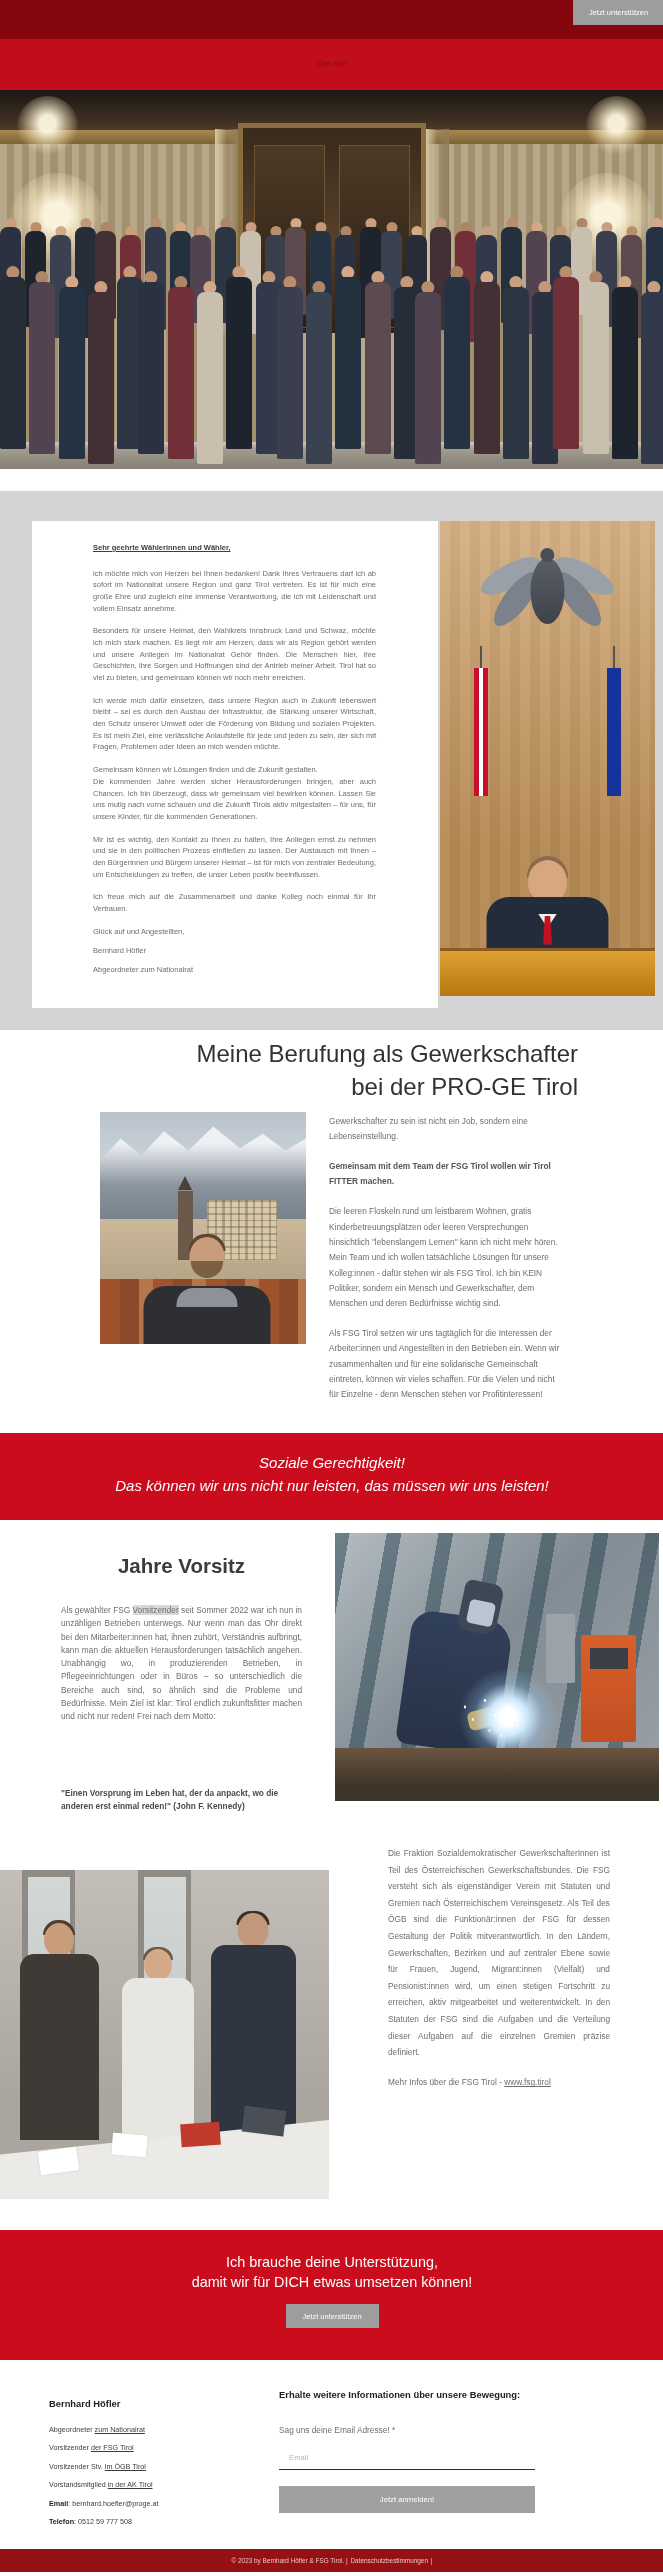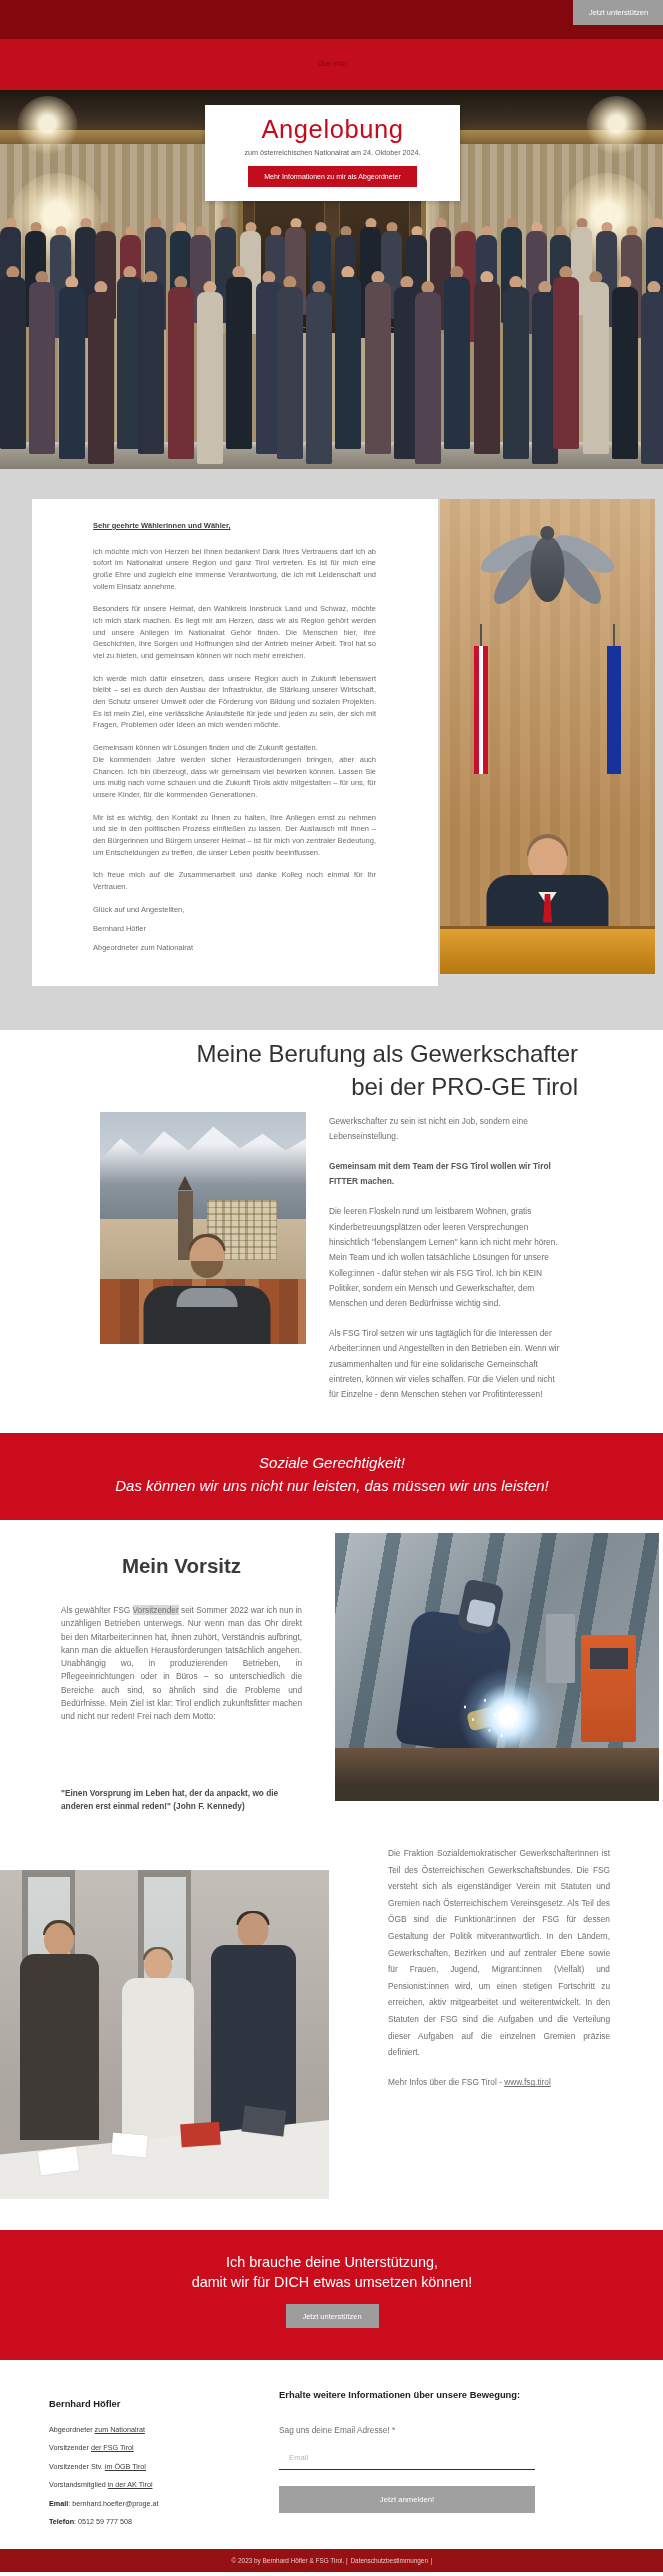--- a/index.html
+++ b/index.html
@@ -49,21 +49,21 @@
   .person .body{position:absolute;left:0;right:0;bottom:0;border-radius:7.7px 7.7px 1.7px 1.7px;}
 
   .hero-card{position:absolute;left:205px;top:15px;width:255px;height:96px;background:#fff;
     box-shadow:0 1.1px 5.5px rgba(0,0,0,.25);text-align:center;}
   .hero-title{margin-top:10px;font-size:25.5px;font-weight:400;color:#c50a1a;letter-spacing:0.6px;}
   .hero-sub{margin-top:4.4px;font-size:7.2px;color:#5c5c5c;}
   .hero-cta{display:block;margin:8.9px auto 0;width:169px;height:21px;background:var(--primary-red);
     color:#fff;font-size:7px;border:none;cursor:pointer;font-family:inherit;}
 
   
-  .gray-section{position:absolute;top:469px;left:0;width:664px;height:561px;background:var(--section-gray);}
+  .gray-section{position:absolute;top:491px;left:0;width:664px;height:561px;background:var(--section-gray);}
   .letter-card{position:absolute;left:32px;top:30px;width:406px;min-height:487px;background:#fff;
     padding:22px 62px 16.6px 61px;}
   .letter-card .salutation{font-size:7.5px;color:#3d3d3d;font-weight:bold;text-decoration:underline;margin-bottom:15.5px;}
   .letter-card p{font-size:7.5px;line-height:1.56;color:#6e6e6e;text-align:justify;margin-bottom:11px;}
   .letter-card p.nogap{margin-bottom:0;}
   .letter-card p.sig{margin-bottom:7.7px;text-align:left;}
 
   .letter-photo{position:absolute;left:440px;top:30px;width:215px;height:475px;overflow:hidden;
     background:repeating-linear-gradient(90deg,#c89a62 0 10px,#bd8f57 10px 20px);}
   .letter-photo .shade{position:absolute;inset:0;background:linear-gradient(rgba(255,255,255,.25),rgba(0,0,0,.08) 70%);}
@@ -417,25 +417,20 @@
         </div>
         <div class="person" style="left: 612px; top: 186px; width: 25.5px; height: 183px;">
           <div class="head" style="width: 13.3px; height: 13.3px; background: rgb(211, 169, 136);"></div>
           <div class="body" style="top: 11px; background: rgb(30, 36, 46);"></div>
         </div>
         <div class="person" style="left: 641px; top: 191px; width: 25.5px; height: 183px;">
           <div class="head" style="width: 13.3px; height: 13.3px; background: rgb(201, 159, 127);"></div>
           <div class="body" style="top: 11px; background: rgb(49, 57, 74);"></div>
         </div>
       </div>
-    <div class="hero-card">
-      <div class="hero-title">Angelobung</div>
-      <div class="hero-sub">zum österreichischen Nationalrat am 24. Oktober 2024.</div>
-      <button class="hero-cta">Mehr Informationen zu mir als Abgeordneter</button>
-    </div>
   </div>
 
   <div class="gray-section">
     <div class="letter-card">
       <div class="salutation">Sehr geehrte Wählerinnen und Wähler,</div>
       <p>ich möchte mich von Herzen bei Ihnen bedanken! Dank Ihres Vertrauens darf ich ab sofort im Nationalrat unsere Region und ganz Tirol vertreten. Es ist für mich eine große Ehre und zugleich eine immense Verantwortung, die ich mit Leidenschaft und vollem Einsatz annehme.</p>
       <p>Besonders für unsere Heimat, den Wahlkreis Innsbruck Land und Schwaz, möchte ich mich stark machen. Es liegt mir am Herzen, dass wir als Region gehört werden und unsere Anliegen im Nationalrat Gehör finden. Die Menschen hier, ihre Geschichten, ihre Sorgen und Hoffnungen sind der Antrieb meiner Arbeit. Tirol hat so viel zu bieten, und gemeinsam können wir noch mehr erreichen.</p>
       <p>Ich werde mich dafür einsetzen, dass unsere Region auch in Zukunft lebenswert bleibt – sei es durch den Ausbau der Infrastruktur, die Stärkung unserer Wirtschaft, den Schutz unserer Umwelt oder die Förderung von Bildung und sozialen Projekten. Es ist mein Ziel, eine verlässliche Anlaufstelle für jede und jeden zu sein, der sich mit Fragen, Problemen oder Ideen an mich wenden möchte.</p>
       <p class="nogap">Gemeinsam können wir Lösungen finden und die Zukunft gestalten.</p>
       <p>Die kommenden Jahre werden sicher Herausforderungen bringen, aber auch Chancen. Ich bin überzeugt, dass wir gemeinsam viel bewirken können. Lassen Sie uns mutig nach vorne schauen und die Zukunft Tirols aktiv mitgestalten – für uns, für unsere Kinder, für die kommenden Generationen.</p>
@@ -491,21 +486,21 @@
       <p>Als FSG Tirol setzen wir uns tagtäglich für die Interessen der Arbeiter:innen und Angestellten in den Betrieben ein. Wenn wir zusammenhalten und für eine solidarische Gemeinschaft eintreten, können wir vieles schaffen. Für die Vielen und nicht für Einzelne - denn Menschen stehen vor Profitinteressen!</p>
     </div>
   </div>
 
   <div class="quote-banner">
     <div class="l1">Soziale Gerechtigkeit!</div>
     <div class="l2">Das können wir uns nicht nur leisten, das müssen wir uns leisten!</div>
   </div>
 
   <div class="vorsitz">
-    <h2>Mein Vorsitz</h2>
+    <h2>Jahre Vorsitz</h2>
     <div class="vtext">
       <span>Als gewählter FSG </span><span class="hl">Vorsitzender</span><span> seit Sommer 2022 war ich nun in unzähligen Betrieben unterwegs. Nur wenn man das Ohr direkt bei den Mitarbeiter:innen hat, ihnen zuhört, Verständnis aufbringt, kann man die aktuellen Herausforderungen tatsächlich angehen. Unabhängig wo, in produzierenden Betrieben, in Pflegeeinrichtungen oder in Büros – so unterschiedlich die Bereiche auch sind, so ähnlich sind die Probleme und Bedürfnisse. Mein Ziel ist klar: Tirol endlich zukunftsfitter machen und nicht nur reden! Frei nach dem Motto:</span>
     </div>
     <div class="vquote">"Einen Vorsprung im Leben hat, der da anpackt, wo die anderen erst einmal reden!" (John F. Kennedy)</div>
     <div class="weld-photo">
       <div class="weld-beams"></div>
       <div class="weld-machine2"></div>
       <div class="weld-machine"></div>
       <div class="welder">
         <div class="torso"></div>

